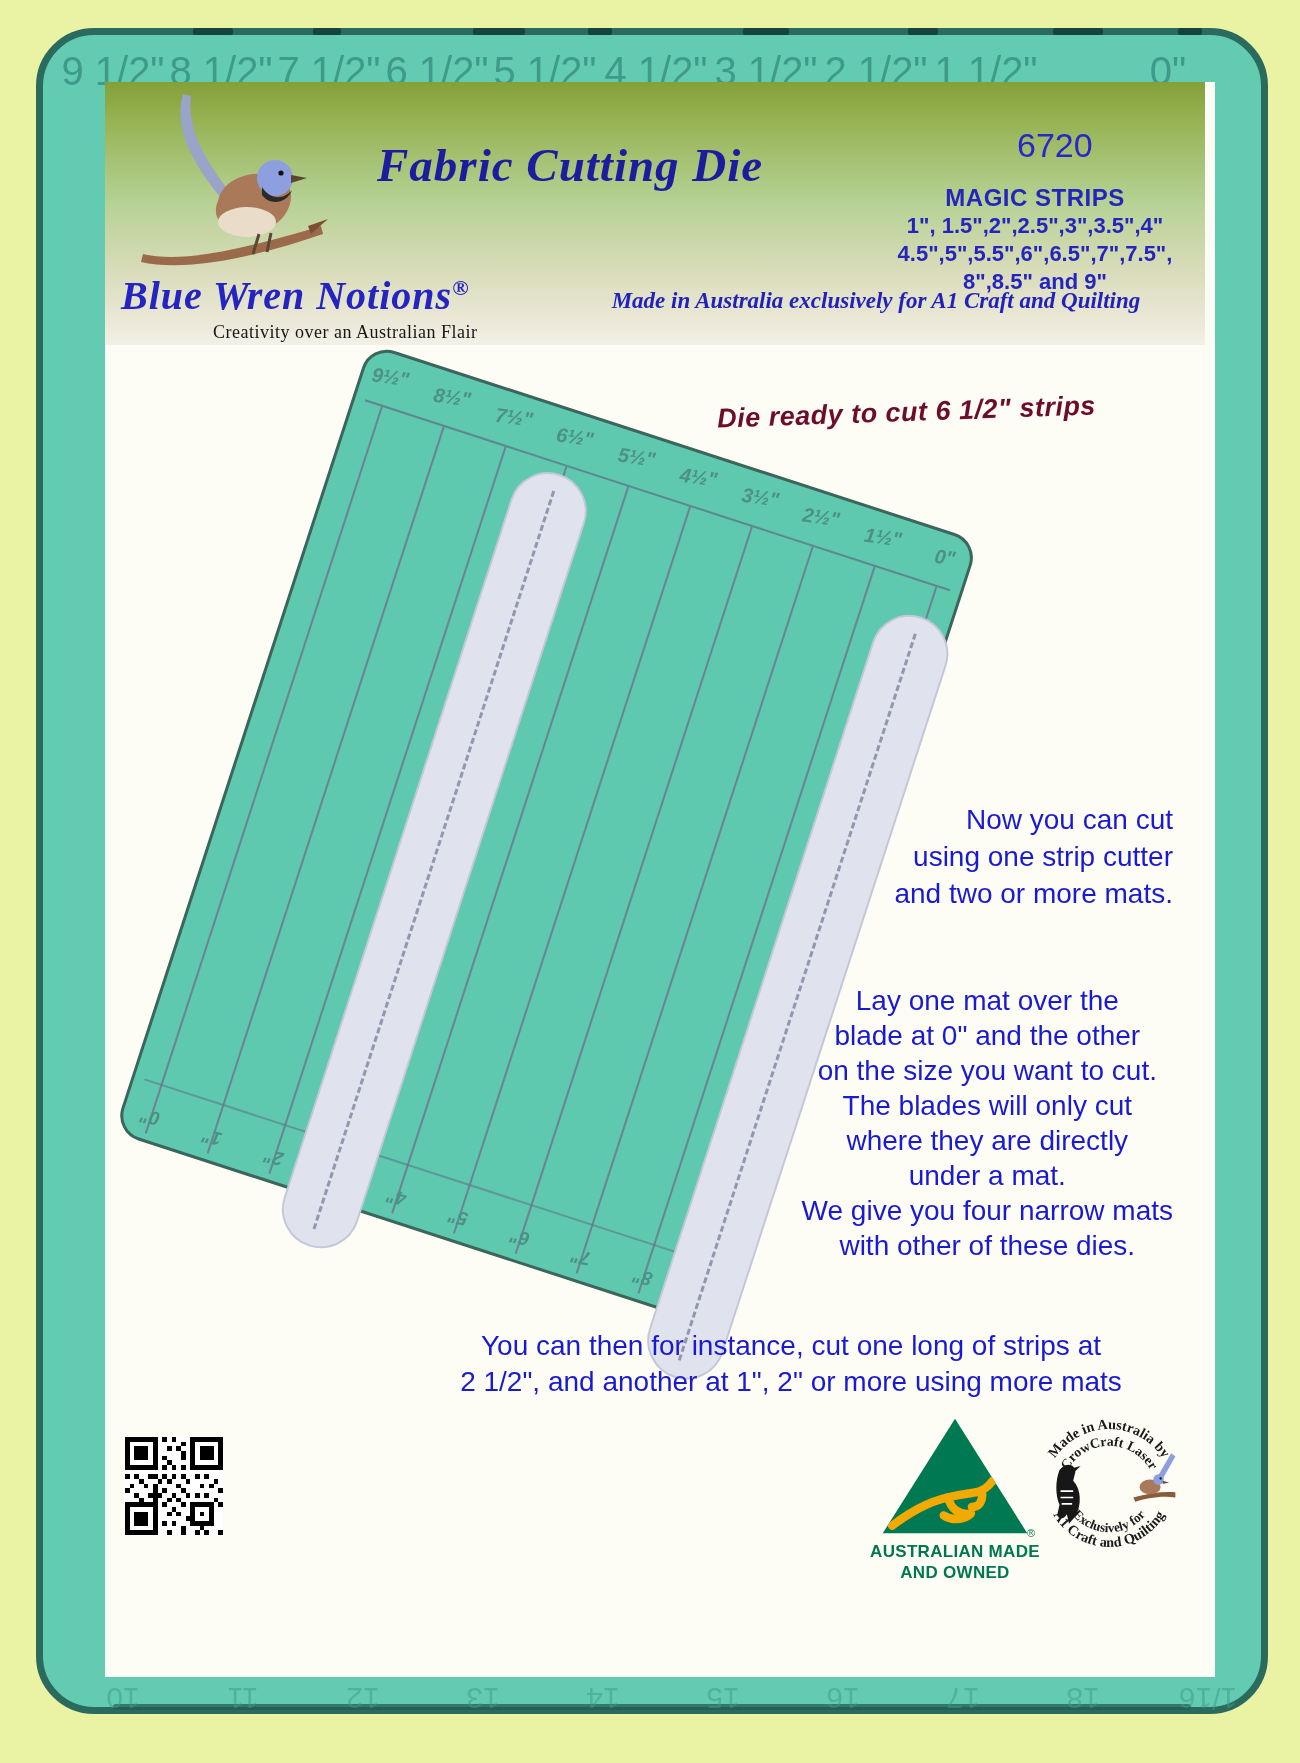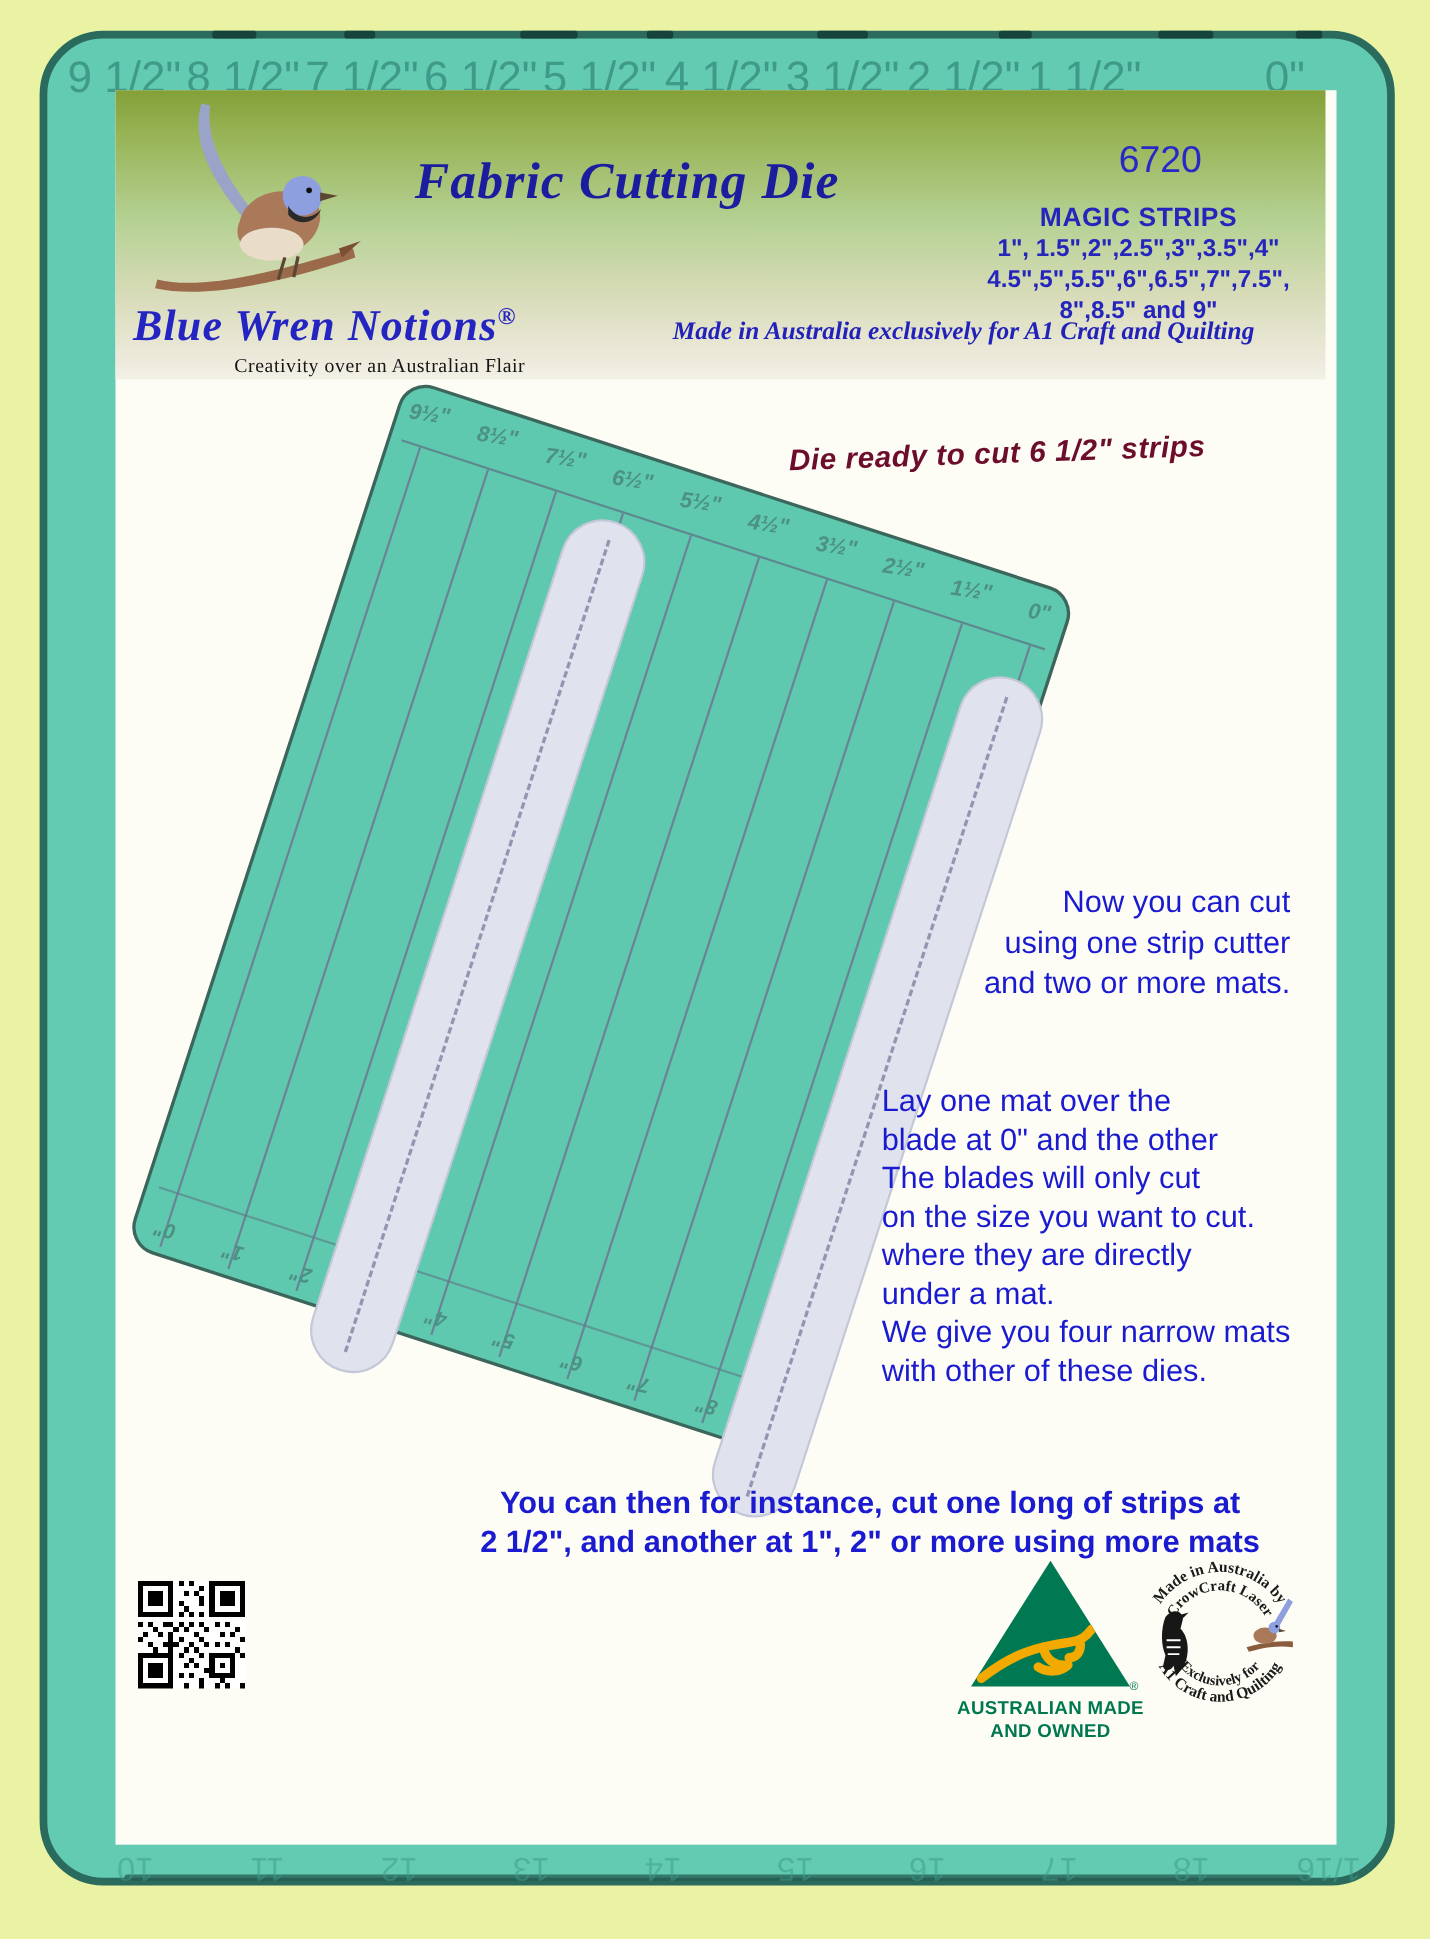--- a/index.html
+++ b/index.html
@@ -44,22 +44,22 @@
        color:#4d9185;transform:rotate(174deg);}
   .mat{position:absolute;width:78px;background:#e0e3ee;border:2px solid #c3c7d8;border-radius:40px;box-sizing:border-box;}
   .mat .dash{position:absolute;left:50%;top:16px;bottom:16px;border-left:3px dashed #9396b0;margin-left:-2px;}
   .mat1{left:182px;top:66px;height:812px;}
   .mat2{left:570px;top:90px;height:800px;}
   .die-caption{position:absolute;left:612px;top:52px;font:italic 700 27px "Liberation Sans",sans-serif;
                color:#6d0d2c;transform:rotate(-2deg);white-space:nowrap;letter-spacing:.5px;}
   
   .blue{color:#1a1ad0;font-size:28px;margin-top:16px;}
   .p1{position:absolute;right:42px;top:440px;text-align:right;line-height:37px;}
-  .p2{position:absolute;right:42px;top:622px;text-align:left;line-height:35px;}
-  .pfoot{position:absolute;left:300px;right:38px;top:987px;text-align:center;line-height:36px;font-weight:bold;}
+  .p2{position:absolute;right:42px;top:622px;text-align:center;line-height:35px;}
+  .pfoot{position:absolute;left:300px;right:38px;top:967px;text-align:center;line-height:36px;}
   
   .qr{position:absolute;left:20px;top:1092px;width:98px;height:98px;}
   .ausmade{position:absolute;left:752px;top:1070px;width:196px;text-align:center;color:#00784f;}
   .ausmade .t1,.ausmade .t2{font-weight:700;font-size:17px;letter-spacing:.3px;line-height:21px;}
   .ausreg{position:absolute;right:18px;top:112px;font-size:11px;color:#00784f;}
   .stamp{position:absolute;left:925px;top:1064px;width:158px;height:158px;}
 </style>
 </head>
 <body>
 
@@ -177,22 +177,22 @@
 
       <div class="blue p1">
         <div>Now you can cut</div>
         <div>using one strip cutter</div>
         <div>and two or more mats.</div>
       </div>
 
       <div class="blue p2">
         <div>Lay one mat over the</div>
         <div>blade at 0" and the other</div>
+        <div>on the size you want to cut.</div>
         <div>The blades will only cut</div>
-        <div>on the size you want to cut.</div>
         <div>where they are directly</div>
         <div>under a mat.</div>
         <div>We give you four narrow mats</div>
         <div>with other of these dies.</div>
       </div>
 
       <div class="blue pfoot">
         <div>You can then for instance, cut one long of strips at</div>
         <div>2 1/2", and another at 1", 2" or more using more mats</div>
       </div>

